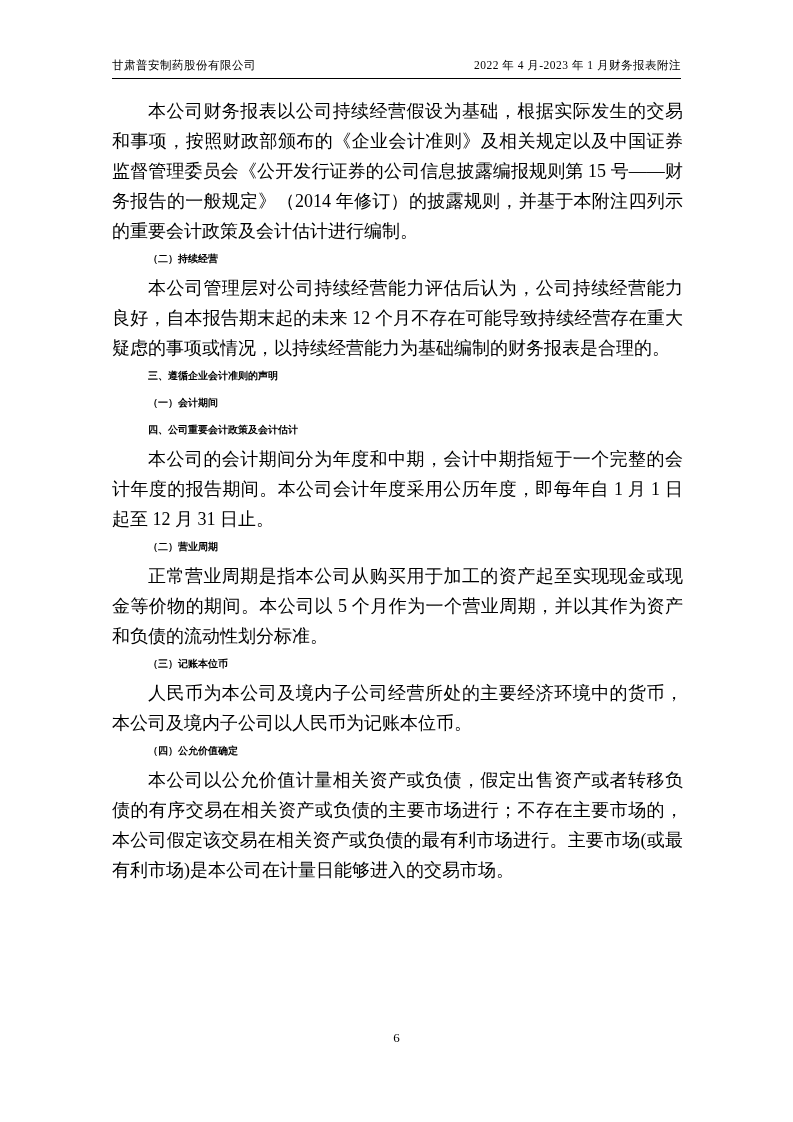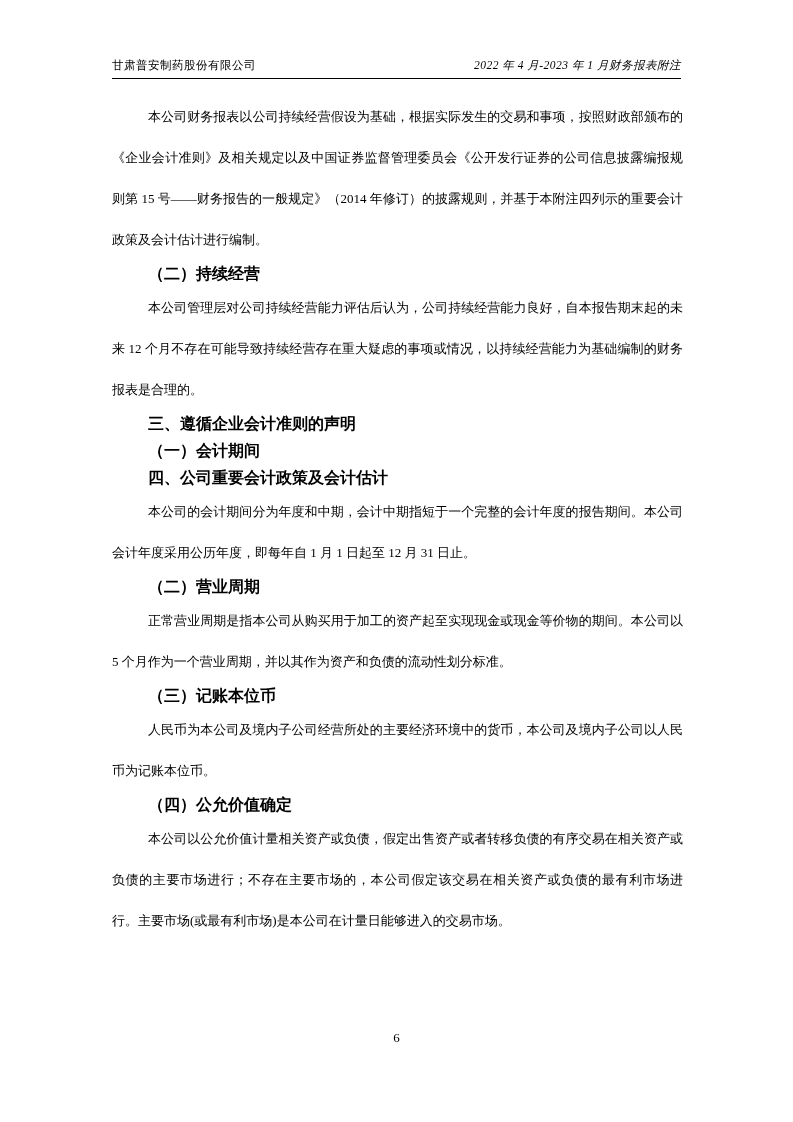--- a/index.html
+++ b/index.html
@@ -25,42 +25,42 @@
     width: 569px;
     display: flex;
     justify-content: space-between;
     align-items: flex-end;
     font-size: 11.5px;
     letter-spacing: 0.5px;
     border-bottom: 1.5px solid #000;
     padding-bottom: 5px;
   }
   .header .left { white-space: nowrap; }
-  .header .right { white-space: nowrap; font-style: italic; }
+  .header .right { white-space: nowrap; }
   .content {
     position: absolute;
     top: 96px;
     left: 112px;
     width: 571px;
     text-align: justify;
     text-align-last: left;
   }
   .para {
     margin: 0;
-    font-size: 13px;
-    line-height: 41px;
+    font-size: 18px;
+    line-height: 30px;
     text-indent: 36px;
   }
   .hd {
     margin: 0;
-    font-size: 16px;
+    font-size: 10px;
     line-height: 27px;
     text-indent: 36px;
     font-weight: bold;
-    font-family: Liberation Serif, serif;
+    font-family: Liberation Mono, monospace;
   }
   .footer {
     position: absolute;
     top: 1030px;
     left: 0;
     width: 793px;
     text-align: center;
     font-size: 13px;
   }
 </style>

